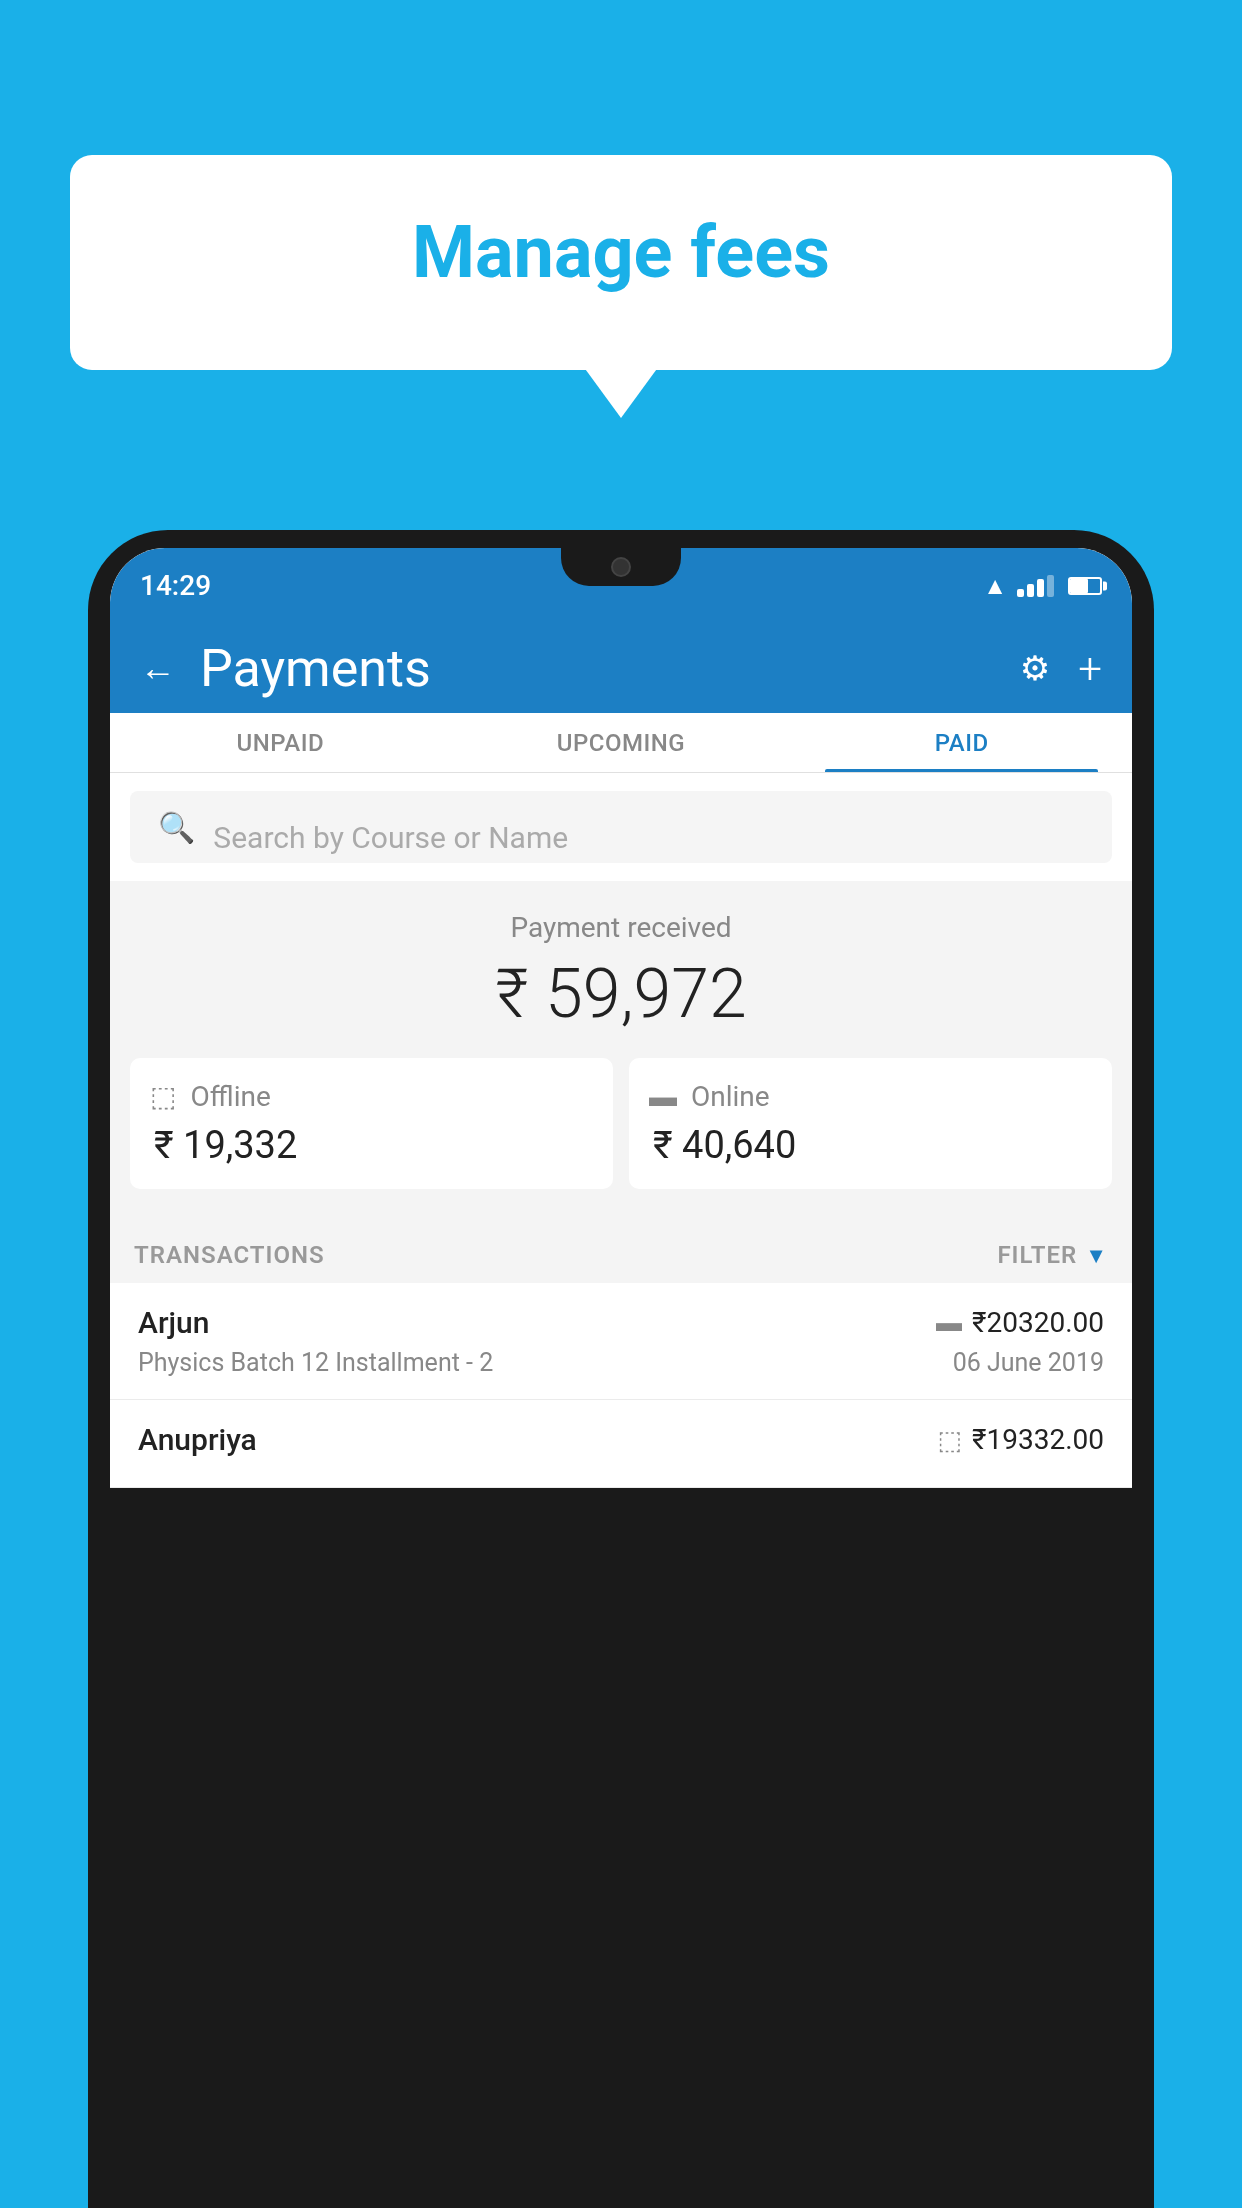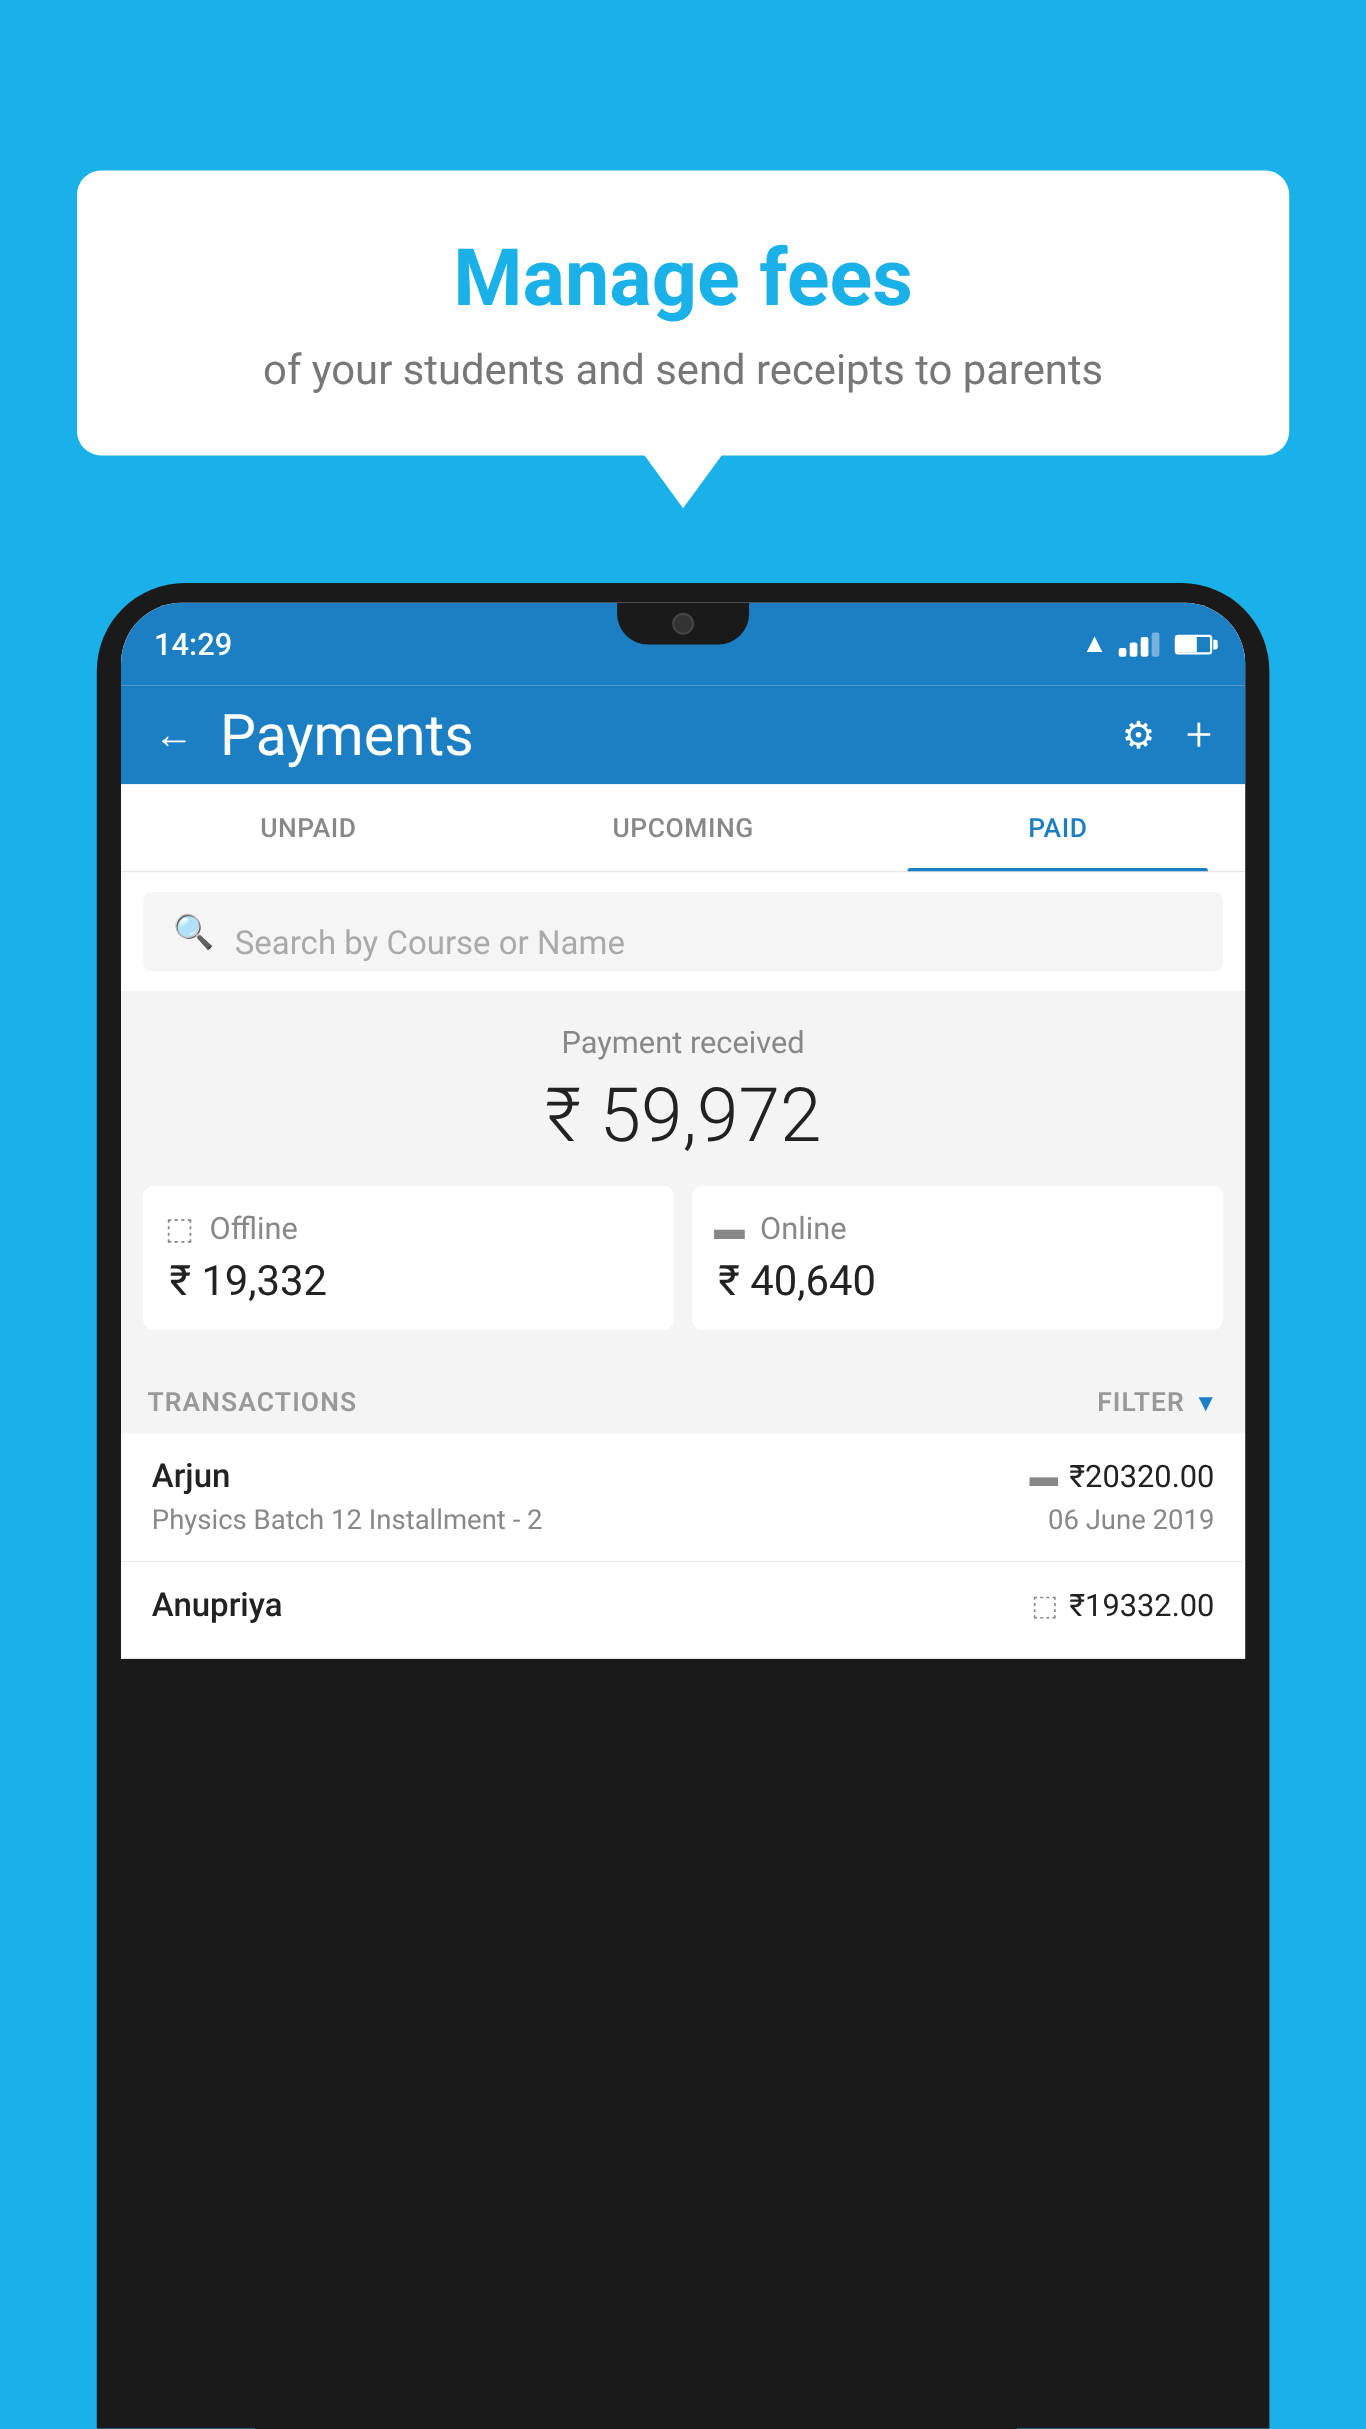--- a/index.html
+++ b/index.html
@@ -192,21 +192,21 @@
     .app-bar-icon {
       color: white;
       font-size: 36px;
     }
 
     
     .tabs-bar {
       background: white;
       display: flex;
       border-bottom: 1px solid #e0e0e0;
-      height: 80px;
+      height: 60px;
     }
 
     .tab {
       flex: 1;
       display: flex;
       align-items: center;
       justify-content: center;
       font-size: 24px;
       font-weight: 500;
       color: #888;
@@ -402,21 +402,20 @@
       color: #888;
       font-size: 25px;
     }
   </style>
 </head>
 <body>
 
 <div class="speech-bubble-container">
   <div class="speech-bubble">
     <div class="speech-bubble-title">Manage fees</div>
-    <div class="speech-bubble-sub">of your students and send receipts to parents</div>
   </div>
 </div>
 
 <div class="phone-frame">
   <div class="phone-inner">
 
     <div class="phone-notch-bar">
       <span class="phone-time">14:29</span>
       <div class="phone-notch">
         <div class="phone-camera"></div>

